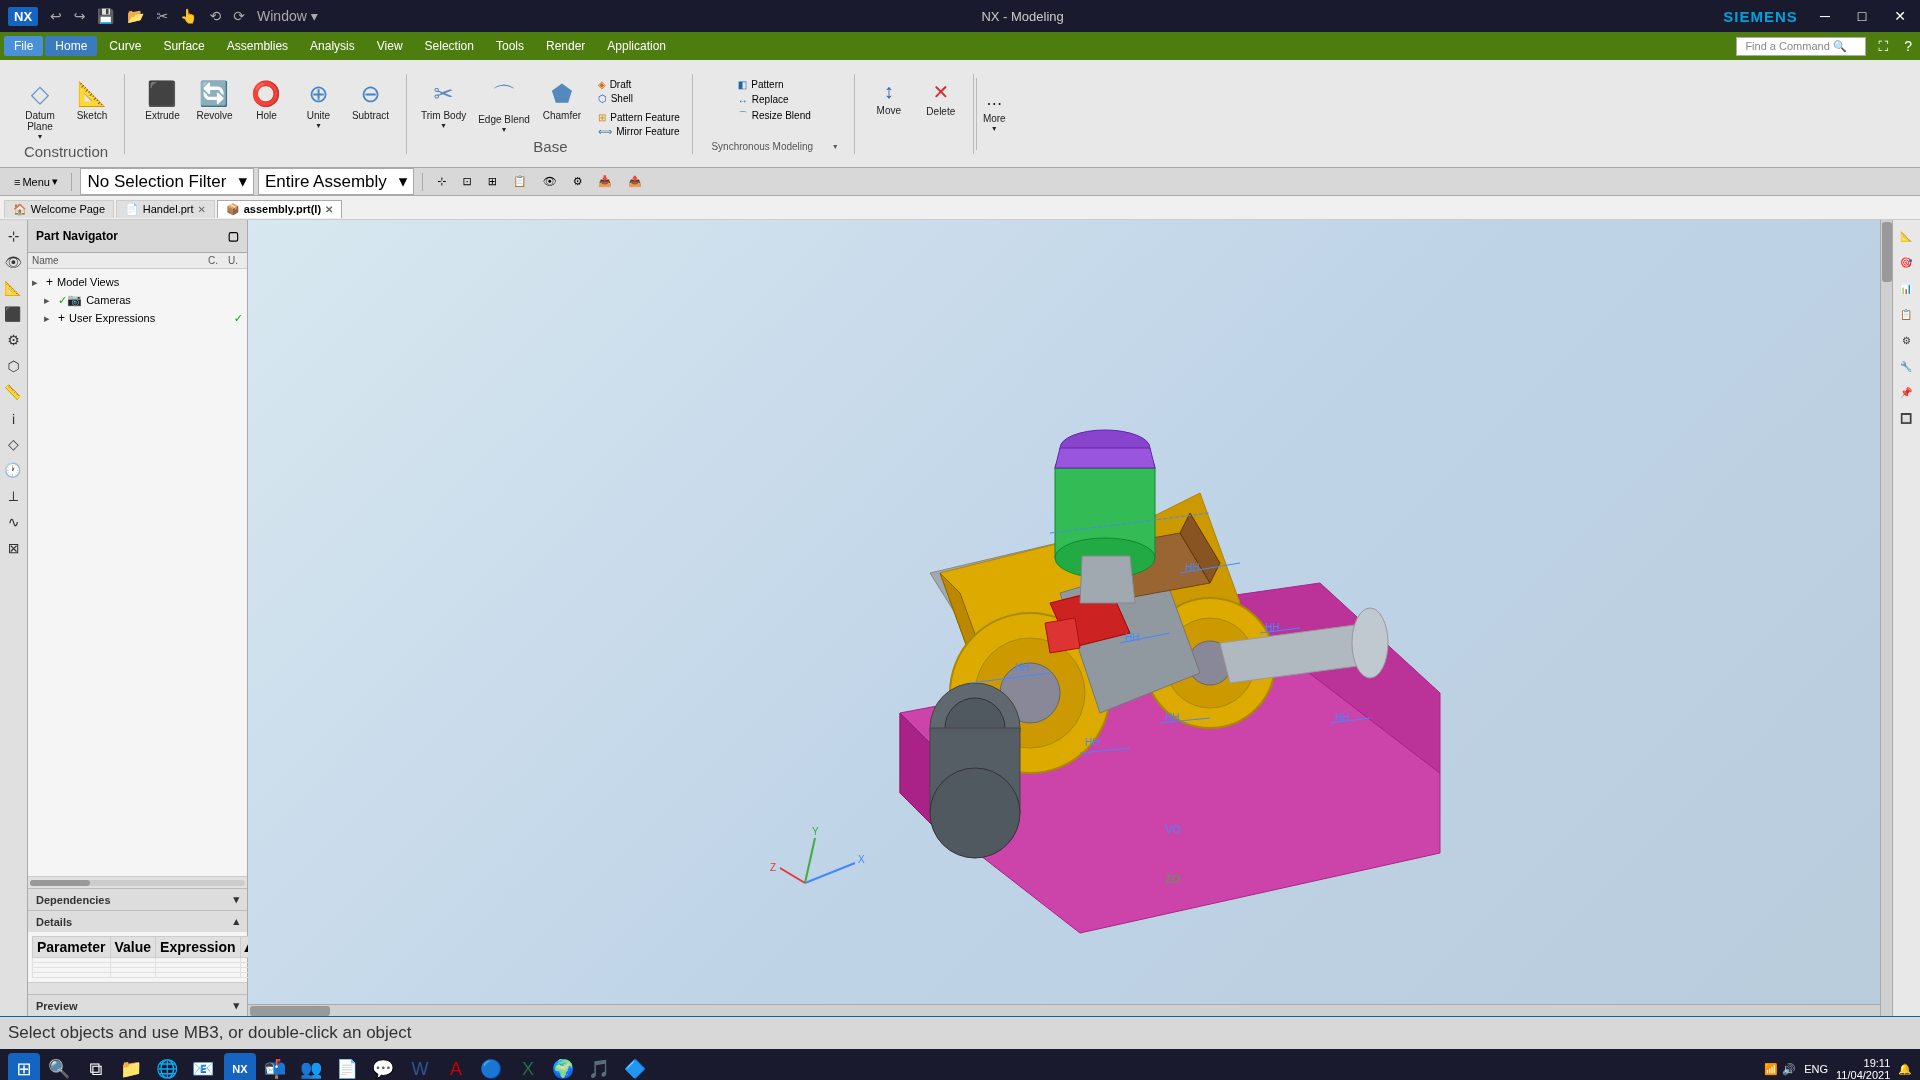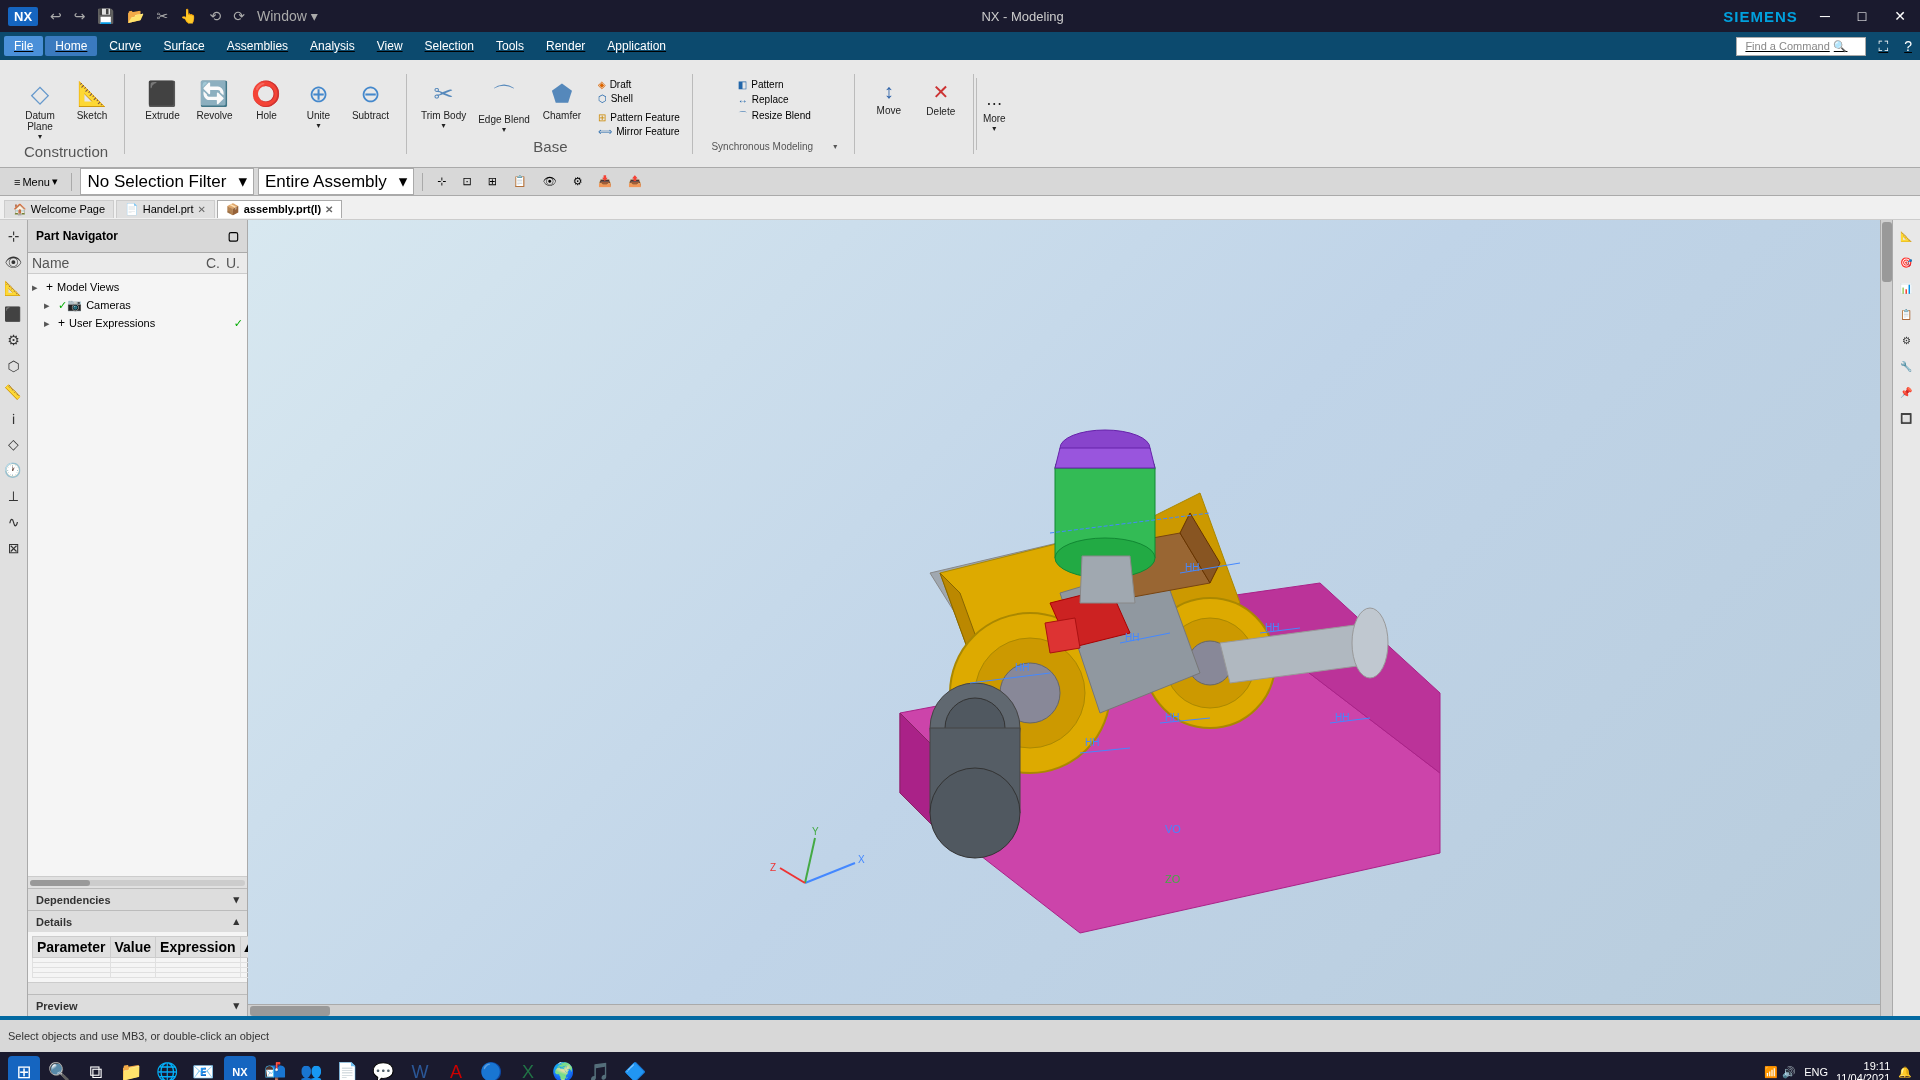--- a/index.html
+++ b/index.html
@@ -20,26 +20,25 @@
     #title-bar-right { display: flex; align-items: center; gap: 16px; }
     .title-btn { color: white; font-size: 14px; cursor: pointer; padding: 2px 6px; }
     .siemens-logo { color: #00a1de; font-size: 15px; font-weight: bold; letter-spacing: 1px; }
     .nx-logo { background: #1565c0; color: white; padding: 2px 6px; font-weight: bold; font-size: 13px; border-radius: 2px; }
     .tb-icons { display: flex; gap: 4px; align-items: center; }
     .tb-icon { color: #aaa; font-size: 14px; padding: 2px 4px; cursor: pointer; }
 
     
     #menu-bar {
       height: 28px;
-      background: #0c4a6e;
+      background: #4d7c0f;
       display: flex;
       align-items: center;
       padding: 0 4px;
       gap: 2px;
-      text-decoration: underline;
     }
     .menu-item {
       color: white;
       padding: 3px 10px;
       font-size: 12px;
       cursor: pointer;
       border-radius: 2px;
     }
     .menu-item:hover, .menu-item.active { background: #1a4a7a; }
     .menu-item.active-tab { background: #4a90d9; }
@@ -217,21 +216,21 @@
       padding: 2px 4px;
       cursor: pointer;
       font-size: 11px;
     }
     .nav-item .expand { width: 12px; margin-right: 2px; color: #555; }
     .nav-item .nav-icon { margin-right: 4px; font-size: 12px; }
     .nav-col-headers {
       display: flex;
       border-bottom: 1px solid #ccc;
       padding: 2px 4px;
-      font-size: 14px;
+      font-size: 10px;
       color: #555;
       background: #ebebeb;
     }
     .col-name { flex: 1; }
     .col-c { width: 20px; text-align: center; }
     .col-u { width: 20px; text-align: center; }
     .nav-scrollbar-h {
       height: 12px;
       background: #e0e0e0;
       border-top: 1px solid #ccc;
@@ -310,26 +309,26 @@
       flex-direction: column;
       align-items: center;
       padding: 4px 0;
       gap: 2px;
     }
 
     
     #status-bar {
       height: 32px;
       background: #d8d8d8;
-      border-top: 4px solid #0369a1;
+      border-top: 1px solid #0369a1;
       display: flex;
       align-items: center;
       padding: 16px 8px;
       gap: 8px;
-      font-size: 11px;
+      font-size: 17px;
     }
     #status-text { flex: 1; color: #333; }
     #taskbar {
       height: 40px;
       background: #1a1a2e;
       display: flex;
       align-items: center;
       padding: 0 8px;
       gap: 4px;
     }

